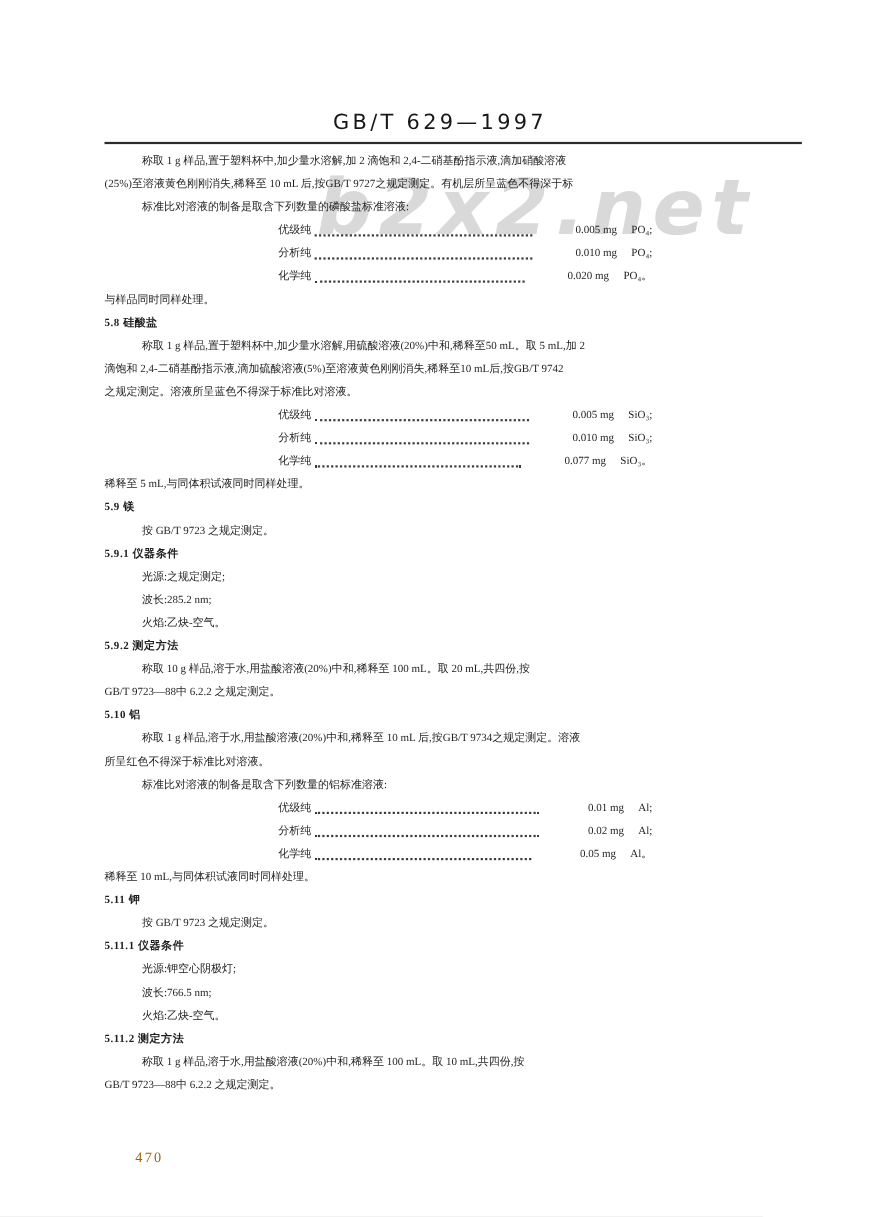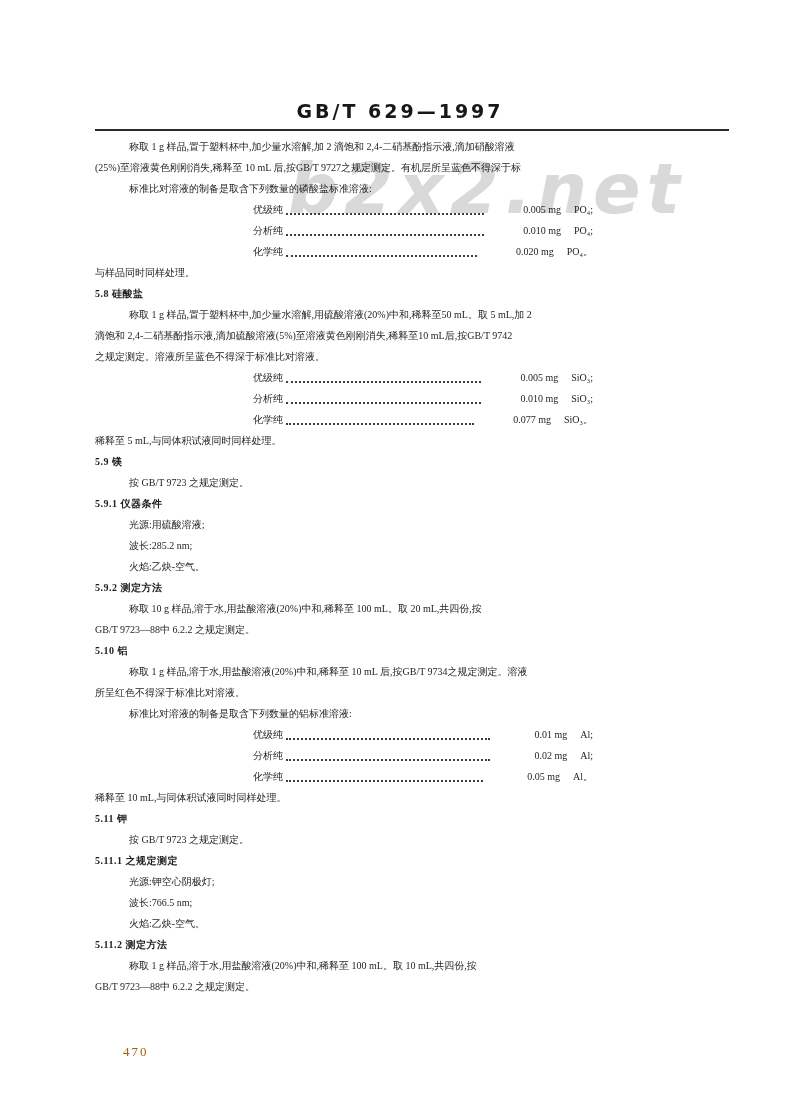--- a/index.html
+++ b/index.html
@@ -13,21 +13,21 @@
     font-family: "Liberation Serif", "DejaVu Serif", serif;
     color: #1e1e1e;
   }
   .header-title {
     position: absolute;
     top: 100px;
     left: 0;
     width: 100%;
     text-align: center;
     font-family: "DejaVu Sans", sans-serif;
-    font-weight: bold;
+    font-weight: normal;
     font-size: 19px;
     letter-spacing: 3px;
     color: #171717;
     z-index: 2;
   }
   .header-rule {
     position: absolute;
     top: 129px;
     left: 95px;
     width: 634px;
@@ -138,21 +138,21 @@
       <div class="dotted-row">
         <span class="d-label">化学纯</span>
         <span class="d-leader"></span>
         <span class="d-value">0.077 mg</span>
         <span class="d-formula">SiO₃。</span>
       </div>
       <div class="row flush">稀释至 5 mL,与同体积试液同时同样处理。</div>
       <div class="row heading">5.9  镁</div>
       <div class="row indent">按 GB/T 9723 之规定测定。</div>
       <div class="row heading">5.9.1  仪器条件</div>
-      <div class="row indent">光源:用硫酸溶液;</div>
+      <div class="row indent">光源:之规定测定;</div>
       <div class="row indent">波长:285.2 nm;</div>
       <div class="row indent">火焰:乙炔-空气。</div>
       <div class="row heading">5.9.2  测定方法</div>
       <div class="row indent">称取 10 g 样品,溶于水,用盐酸溶液(20%)中和,稀释至 100 mL。取 20 mL,共四份,按</div>
       <div class="row flush">GB/T 9723—88中 6.2.2 之规定测定。</div>
       <div class="row heading">5.10  铝</div>
       <div class="row indent">称取 1 g 样品,溶于水,用盐酸溶液(20%)中和,稀释至 10 mL 后,按GB/T 9734之规定测定。溶液</div>
       <div class="row flush">所呈红色不得深于标准比对溶液。</div>
       <div class="row indent">标准比对溶液的制备是取含下列数量的铝标准溶液:</div>
       <div class="dotted-row">
@@ -169,21 +169,21 @@
       </div>
       <div class="dotted-row">
         <span class="d-label">化学纯</span>
         <span class="d-leader"></span>
         <span class="d-value">0.05 mg</span>
         <span class="d-formula">Al。</span>
       </div>
       <div class="row flush">稀释至 10 mL,与同体积试液同时同样处理。</div>
       <div class="row heading">5.11  钾</div>
       <div class="row indent">按 GB/T 9723 之规定测定。</div>
-      <div class="row heading">5.11.1  之规定测定</div>
+      <div class="row heading">5.11.1  仪器条件</div>
       <div class="row indent">光源:钾空心阴极灯;</div>
       <div class="row indent">波长:766.5 nm;</div>
       <div class="row indent">火焰:乙炔-空气。</div>
       <div class="row heading">5.11.2  测定方法</div>
       <div class="row indent">称取 1 g 样品,溶于水,用盐酸溶液(20%)中和,稀释至 100 mL。取 10 mL,共四份,按</div>
       <div class="row flush">GB/T 9723—88中 6.2.2 之规定测定。</div>
     </div>
   <div class="page-number">470</div>
 </div>
 

